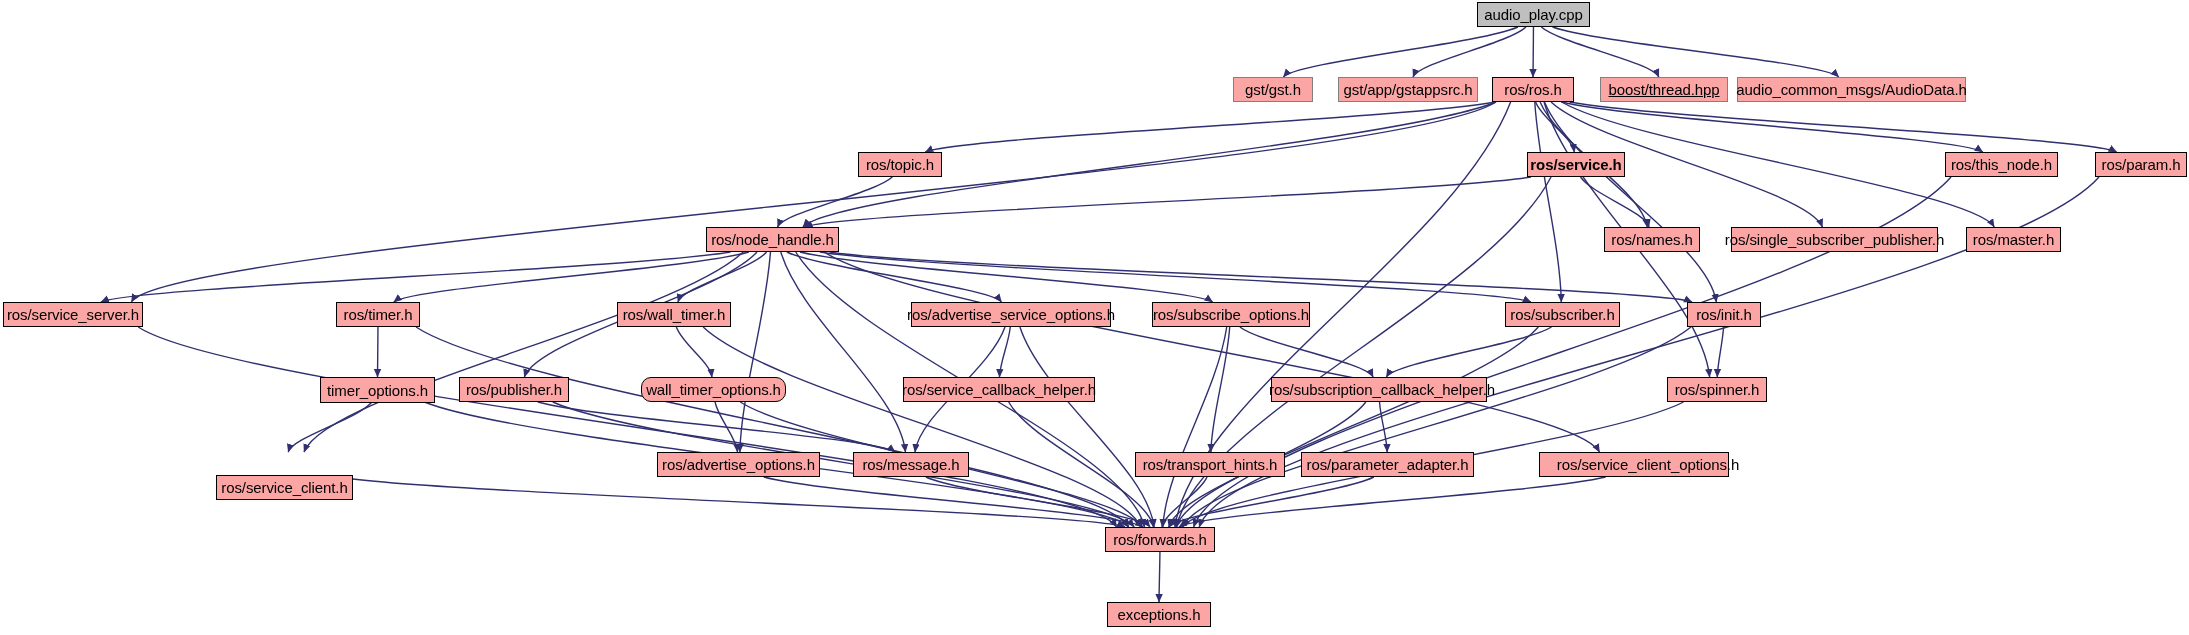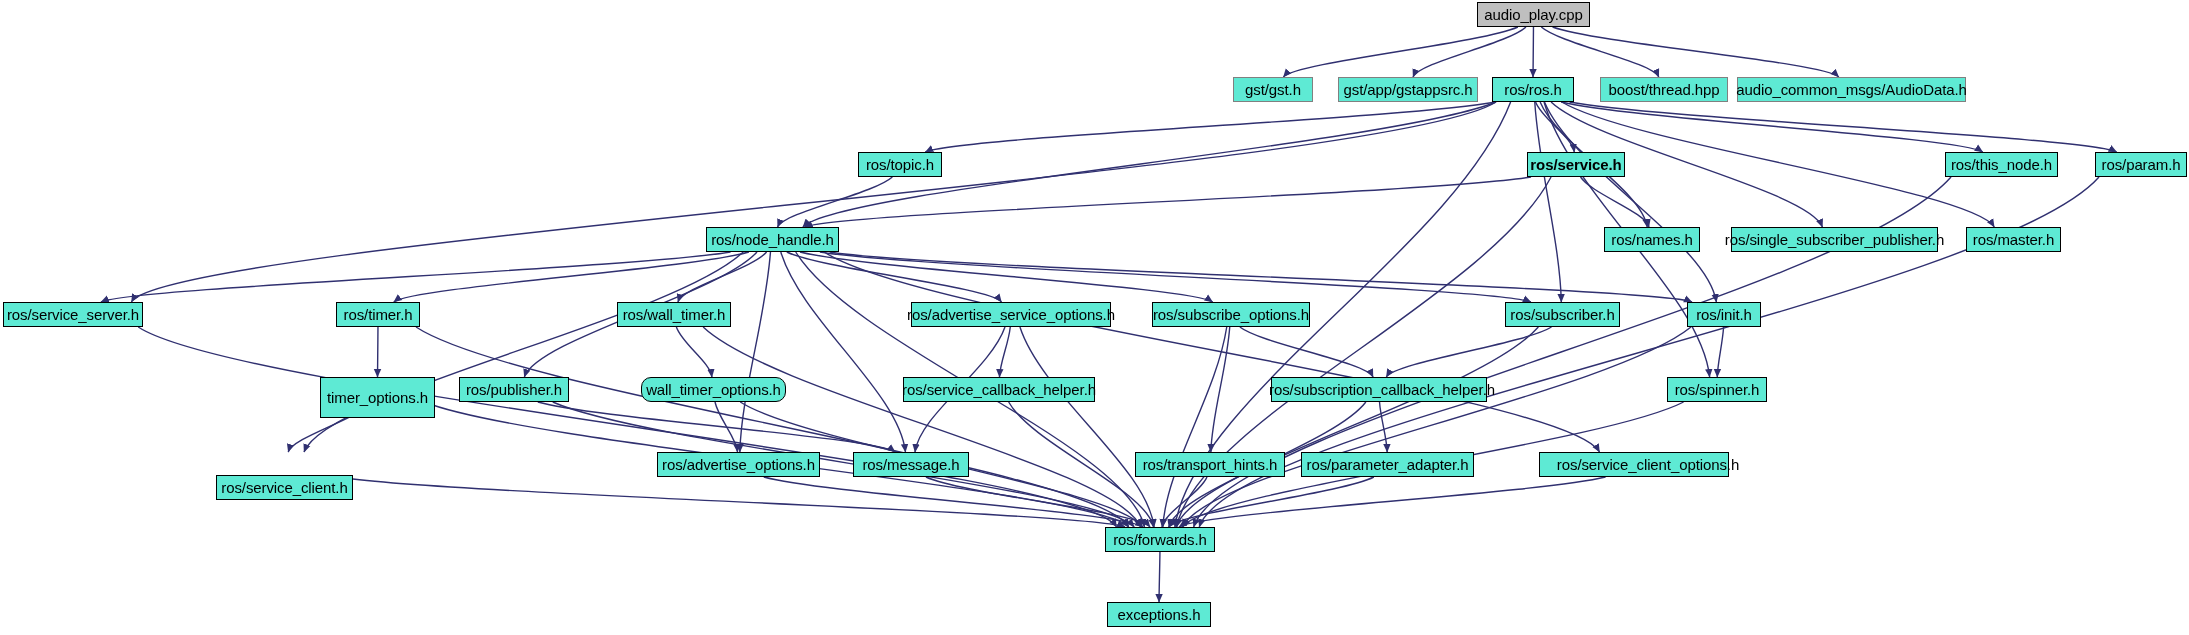--- a/index.html
+++ b/index.html
@@ -1,20 +1,20 @@
 <!DOCTYPE html>
 <html><head>
 <meta charset="utf-8">
 <title>audio_play.cpp include dependency graph</title>
 <style>
   html,body{margin:0;padding:0;background:#ffffff;}
   body{font-family:"Liberation Sans",sans-serif;}
   #graph-root{position:relative;width:2189px;height:635px;background:#ffffff;overflow:hidden;}
   svg#edges{position:absolute;left:0;top:0;width:2189px;height:635px;}
-  .node{position:absolute;box-sizing:border-box;border:1px solid #808080;background:#5eead4;
+  .node{position:absolute;box-sizing:border-box;border:1px solid #808080;background:#fca5a5;
         display:flex;align-items:center;justify-content:center;white-space:nowrap;
         font-family:"Liberation Sans",sans-serif;font-size:15px;color:#000000;
         letter-spacing:-0.1px;}
   .node.strong{border:1.5px solid #000000;}
   .node.root{background:#bfbfbf;border:1.5px solid #000000;}
 </style>
 </head>
 <body>
 
 <div id="graph-root">
@@ -100,21 +100,21 @@
       </div>
       <div class="node" style="left: 1233px; top: 77px; width: 80px; height: 25px;">
         <span>gst/gst.h</span>
       </div>
       <div class="node" style="left: 1338px; top: 77px; width: 140px; height: 25px;">
         <span>gst/app/gstappsrc.h</span>
       </div>
       <div class="node strong" style="left: 1492px; top: 77px; width: 82px; height: 25px;">
         <span>ros/ros.h</span>
       </div>
-      <div class="node" style="left: 1600px; top: 77px; width: 128px; height: 25px;">
+      <div class="node" style="left: 1600px; top: 77px; width: 128px; height: 25px; text-decoration: underline;">
         <span>boost/thread.hpp</span>
       </div>
       <div class="node" style="left: 1737px; top: 77px; width: 229px; height: 25px;">
         <span>audio_common_msgs/AudioData.h</span>
       </div>
       <div class="node strong" style="left: 858px; top: 152px; width: 84px; height: 25px;">
         <span>ros/topic.h</span>
       </div>
       <div class="node strong" style="left: 1527px; top: 152px; width: 98px; height: 25px; font-weight: bold;">
         <span>ros/service.h</span>
@@ -151,21 +151,21 @@
       </div>
       <div class="node strong" style="left: 1152px; top: 302px; width: 158px; height: 25px;">
         <span>ros/subscribe_options.h</span>
       </div>
       <div class="node strong" style="left: 1505px; top: 302px; width: 115px; height: 25px;">
         <span>ros/subscriber.h</span>
       </div>
       <div class="node strong" style="left: 1687px; top: 302px; width: 74px; height: 25px;">
         <span>ros/init.h</span>
       </div>
-      <div class="node strong" style="left: 320px; top: 377px; width: 115px; height: 41px;">
+      <div class="node strong" style="left: 320px; top: 377px; width: 115px; height: 26px;">
         <span>timer_options.h</span>
       </div>
       <div class="node strong" style="left: 459px; top: 377px; width: 110px; height: 25px;">
         <span>ros/publisher.h</span>
       </div>
       <div class="node strong" style="left: 641px; top: 377px; width: 145px; height: 25px; border-radius: 10px;">
         <span>wall_timer_options.h</span>
       </div>
       <div class="node strong" style="left: 903px; top: 377px; width: 192px; height: 25px;">
         <span>ros/service_callback_helper.h</span>

